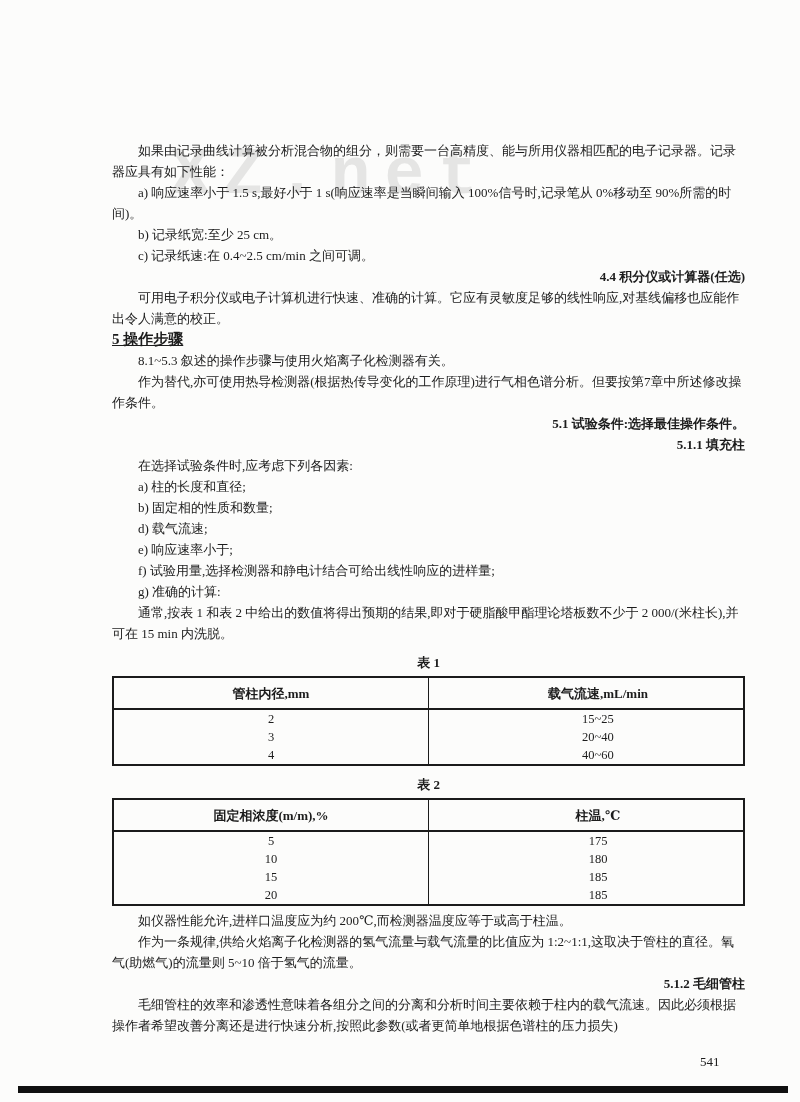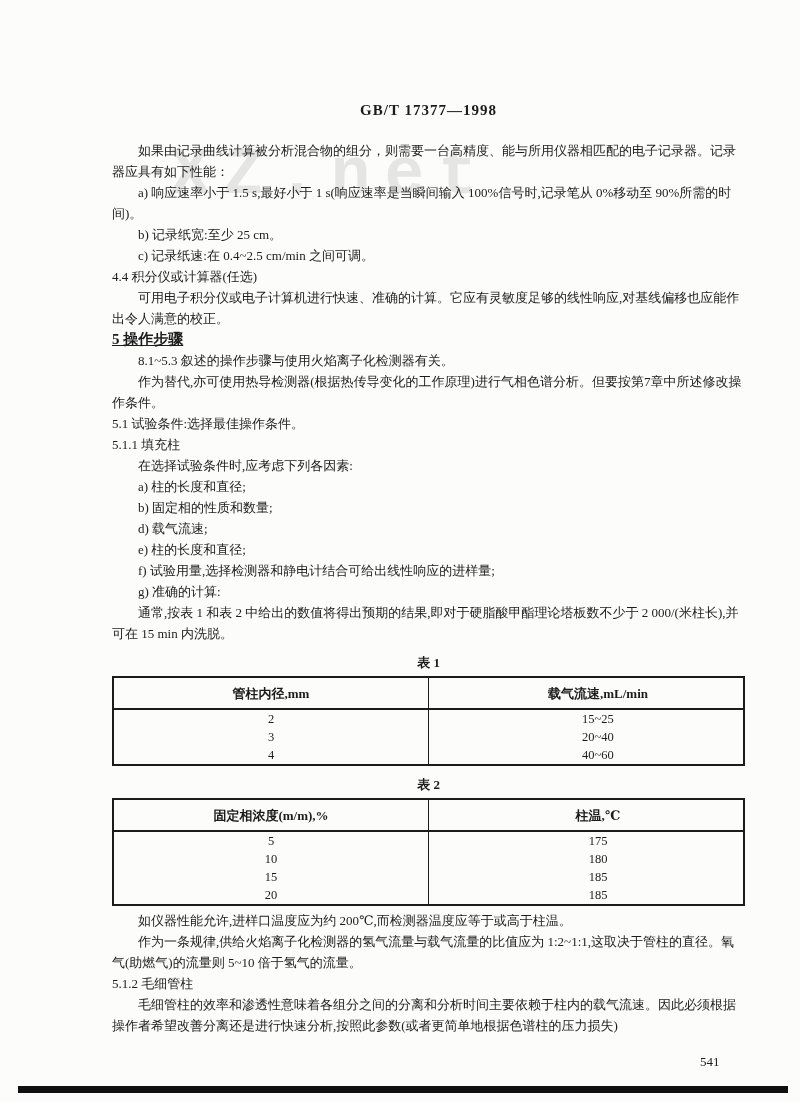--- a/index.html
+++ b/index.html
@@ -38,21 +38,21 @@
   .content {
     position: absolute;
     top: 140px;
     left: 112px;
     width: 633px;
     font-size: 13px;
     line-height: 21px;
   }
   .content p { margin: 0; }
   .b   { text-indent: 2em; }
-  .hd  { font-weight: normal; margin: 2px 0; }
+  .hd  { font-weight: bold; margin: 2px 0; text-align: right; }
   .chap{ font-weight: bold; font-size: 15px; margin: 14px 0 10px; text-decoration: underline; }
   .tbl-caption {
     text-align: center;
     font-weight: bold;
     font-size: 13px;
     margin: 8px 0 3px;
   }
   table.std-table {
     width: 100%;
     border-collapse: collapse;
@@ -92,39 +92,38 @@
     background: #101010;
   }
 </style>
 </head>
 <body>
 
 <div class="page">
 
   <div class="watermark">XZ.net</div>
 
-  <div class="doc-number">GB/T 17377—1998</div>
 
   <div class="content">
     <p class="b">如果由记录曲线计算被分析混合物的组分，则需要一台高精度、能与所用仪器相匹配的电子记录器。记录器应具有如下性能：</p>
     <p class="b">a) 响应速率小于 1.5 s,最好小于 1 s(响应速率是当瞬间输入 100%信号时,记录笔从 0%移动至 90%所需的时间)。</p>
     <p class="b">b) 记录纸宽:至少 25 cm。</p>
     <p class="b">c) 记录纸速:在 0.4~2.5 cm/min 之间可调。</p>
     <p class="hd">4.4 积分仪或计算器(任选)</p>
     <p class="b">可用电子积分仪或电子计算机进行快速、准确的计算。它应有灵敏度足够的线性响应,对基线偏移也应能作出令人满意的校正。</p>
     <p class="chap">5 操作步骤</p>
     <p class="b">8.1~5.3 叙述的操作步骤与使用火焰离子化检测器有关。</p>
     <p class="b">作为替代,亦可使用热导检测器(根据热传导变化的工作原理)进行气相色谱分析。但要按第7章中所述修改操作条件。</p>
     <p class="hd">5.1 试验条件:选择最佳操作条件。</p>
     <p class="hd">5.1.1 填充柱</p>
     <p class="b">在选择试验条件时,应考虑下列各因素:</p>
     <p class="b">a) 柱的长度和直径;</p>
     <p class="b">b) 固定相的性质和数量;</p>
     <p class="b">d) 载气流速;</p>
-    <p class="b">e) 柱的长度和直径;</p>
+    <p class="b">e) 响应速率小于;</p>
     <p class="b">f) 试验用量,选择检测器和静电计结合可给出线性响应的进样量;</p>
     <p class="b">g) 准确的计算:</p>
     <p class="b">通常,按表 1 和表 2 中给出的数值将得出预期的结果,即对于硬脂酸甲酯理论塔板数不少于 2 000/(米柱长),并可在 15 min 内洗脱。</p>
 
     <div class="tbl-caption">表 1</div>
     <table class="std-table">
       <thead>
         <tr>
           <th>管柱内径,mm</th>
           <th>载气流速,mL/min</th>

